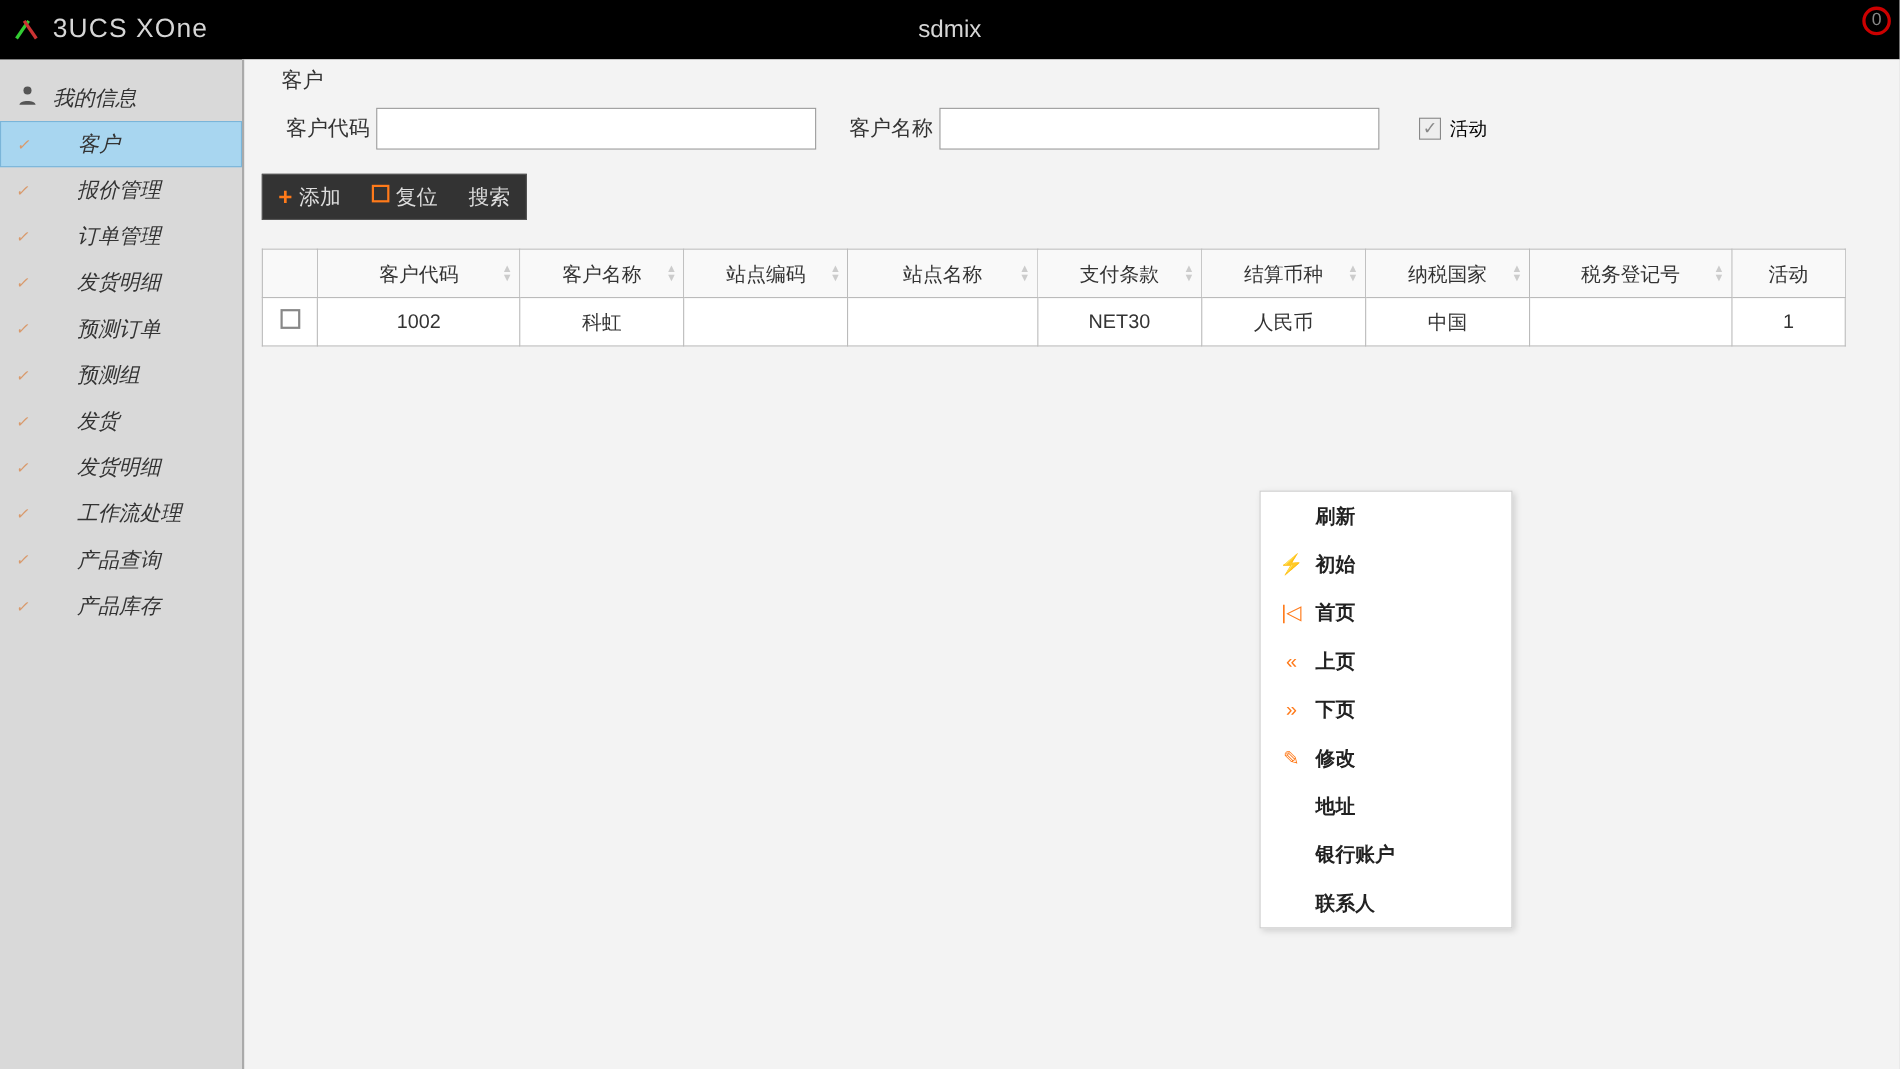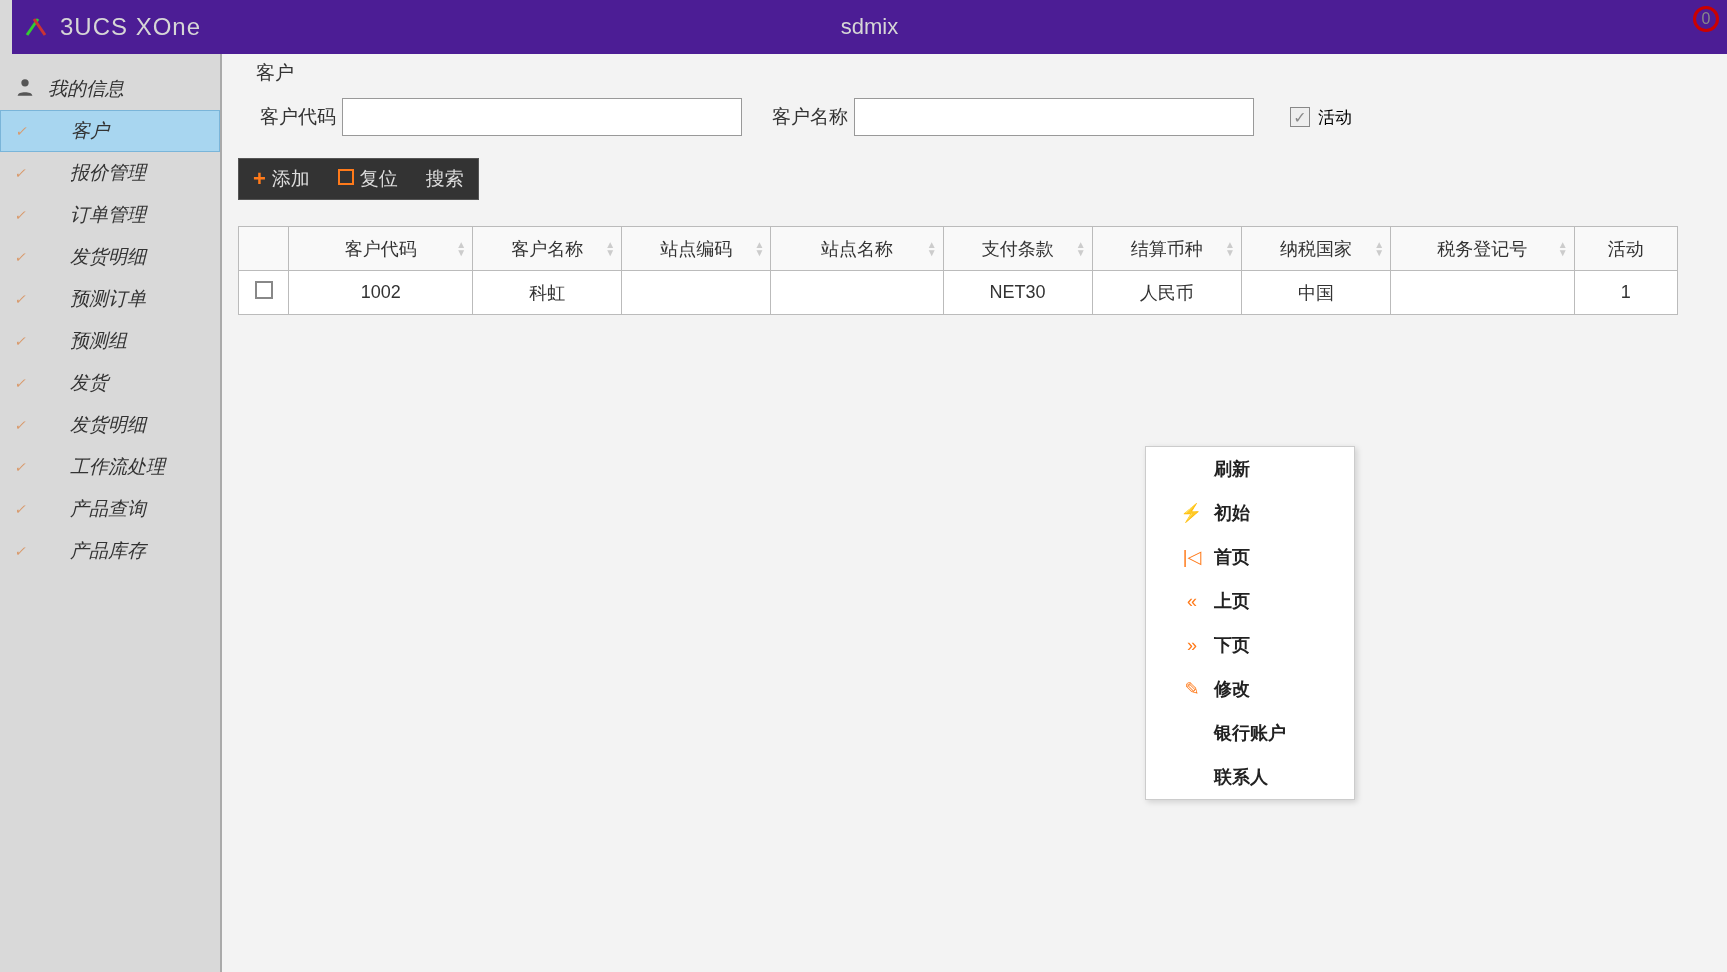--- a/index.html
+++ b/index.html
@@ -7,26 +7,25 @@
   font-family: "Microsoft YaHei", Arial, sans-serif;
   font-size: 17px;
   background: #d9d9d9;
   width: 1727px;
   height: 972px;
   overflow: hidden;
   position: relative;
 }
 .titlebar {
   height: 54px;
-  background: #4c1d95;
+  background: #000000;
   display: flex;
   align-items: center;
   padding: 0 12px;
   position: relative;
-  margin-left: 12px;
 }
 .titlebar .logo {
   width: 24px; height: 24px;
   position: relative;
   margin-right: 12px;
 }
 .titlebar .logo svg { width: 24px; height: 24px; }
 .titlebar .app-title {
   color: #d6d6d6;
   font-size: 24px;
@@ -220,26 +219,25 @@
   display: inline-block;
   width: 18px; height: 18px;
   border: 2px solid #888;
   background: #fff;
 }
 tr.selected td { background: #bfe0f7; }
 .context-menu {
   position: absolute;
   left: 923px;
   top: 392px;
-  width: 210px;
+  width: 230px;
   background: #fff;
   border: 1px solid #ccc;
   box-shadow: 2px 2px 6px rgba(0,0,0,0.15);
   z-index: 100;
-  padding-left: 18px;
 }
 .context-menu .cm-item {
   display: flex;
   align-items: center;
   height: 44px;
   padding-left: 14px;
   font-size: 18px;
   color: #222;
 }
 .context-menu .cm-item .cm-icon {
@@ -423,20 +421,24 @@
       <div class="cm-item">
           <span class="cm-icon">»</span>
           <span class="cm-label">下页</span>
         </div>
       <div class="cm-item">
           <span class="cm-icon">✎</span>
           <span class="cm-label">修改</span>
         </div>
       <div class="cm-item plain">
           <span class="cm-icon"></span>
+          <span class="cm-label">地址</span>
+        </div>
+      <div class="cm-item plain">
+          <span class="cm-icon"></span>
           <span class="cm-label">银行账户</span>
         </div>
       <div class="cm-item plain">
           <span class="cm-icon"></span>
           <span class="cm-label">联系人</span>
         </div>
     </div>
 
   </div>
 </div>

